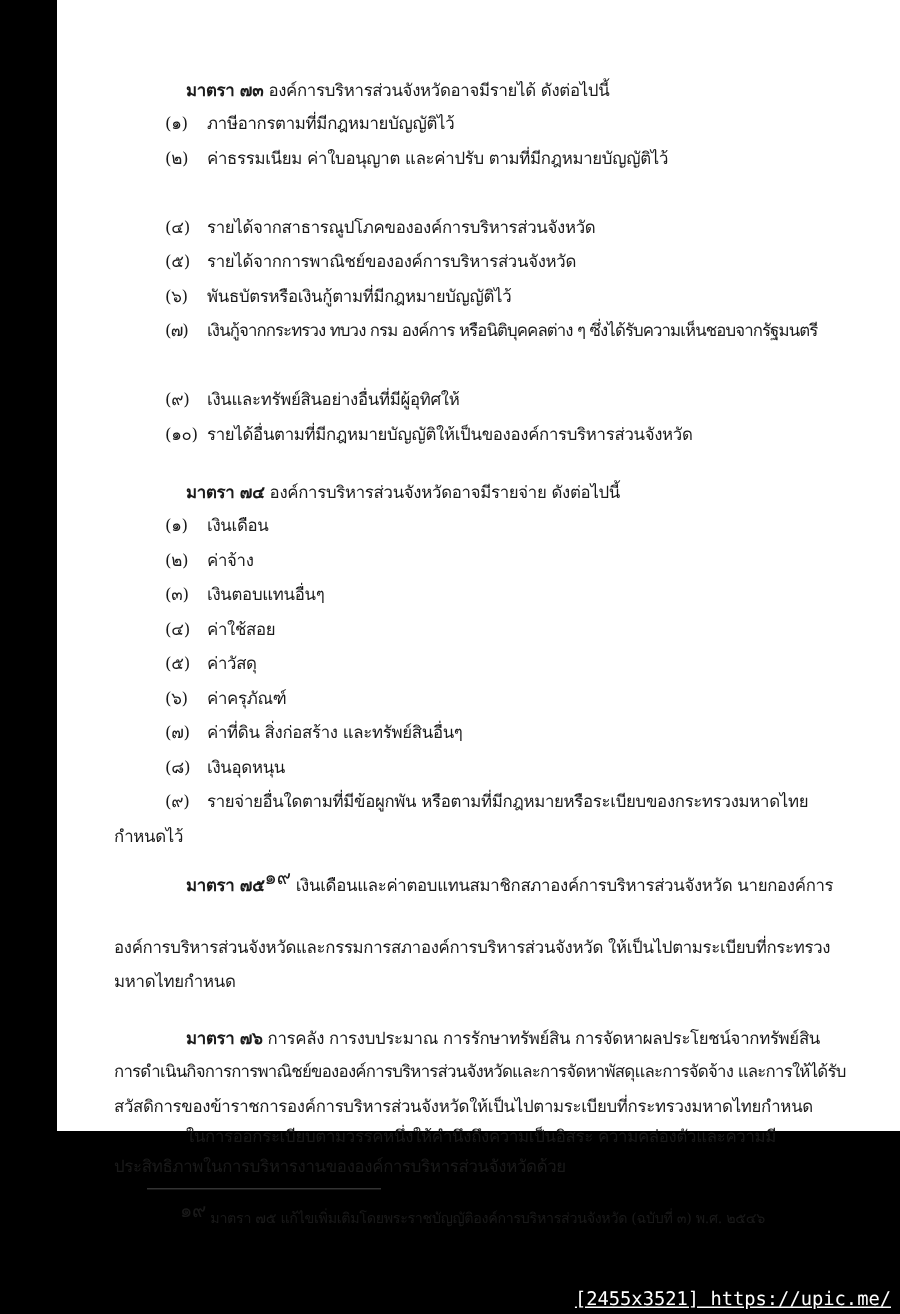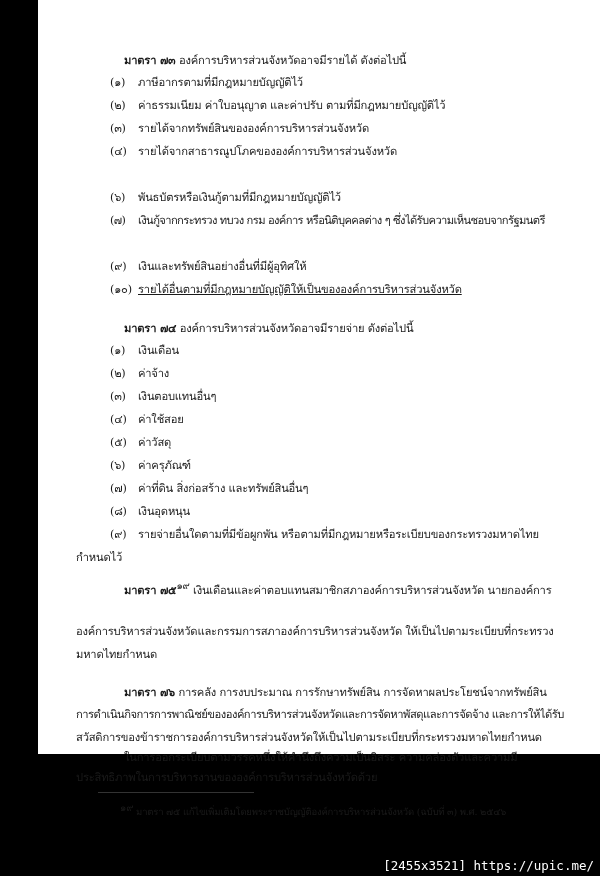--- a/index.html
+++ b/index.html
@@ -10,46 +10,46 @@
   .page {
     position: absolute; left: 2px; top: 0; width: 595px; height: 754px;
     background: #fff; color: #1a1a1a; margin-left: 36px;
   }
   .line {
     position: absolute; white-space: nowrap; font-size: 11.2px; line-height: 16px;
     letter-spacing: -0.2px;
   }
   .bold { font-weight: bold; }
   .num { display: inline-block; width: 28px; }
-  .sup { font-size: 10px; vertical-align: super; }
+  .sup { font-size: 13px; vertical-align: super; }
   .rule {
     position: absolute; left: 60px; top: 762px; width: 156px; height: 1px; background: #333;
   }
   .footnote { font-size: 9.5px; }
   .watermark {
     position: absolute; right: 6px; bottom: 2px; color: #fff;
-    font-family: "DejaVu Sans Mono", monospace; font-size: 12.5px; line-height: 16px;
+    font-family: "DejaVu Sans Mono", monospace; font-size: 12.5px; line-height: 16px; text-decoration: underline;
   }
 </style>
 </head>
 <body>
 
 <div class="page">
 
   <div class="line" style="left:86px;top:52px;">
     <span class="bold">มาตรา ๗๓</span><span> องค์การบริหารส่วนจังหวัดอาจมีรายได้ ดังต่อไปนี้</span>
   </div>
   <div class="line" style="left:72px;top:75px;"><span class="num">(๑)</span><span>ภาษีอากรตามที่มีกฎหมายบัญญัติไว้</span></div>
   <div class="line" style="left:72px;top:98px;"><span class="num">(๒)</span><span>ค่าธรรมเนียม ค่าใบอนุญาต และค่าปรับ ตามที่มีกฎหมายบัญญัติไว้</span></div>
-  <div class="line" style="left:72px;top:121px;"><span class="num">(๓)</span><span>รายได้จากทรัพย์สินขององค์การบริหารส่วนจังหวัด</span></div>
   <div class="line" style="left:72px;top:144px;"><span class="num">(๔)</span><span>รายได้จากสาธารณูปโภคขององค์การบริหารส่วนจังหวัด</span></div>
+  <div class="line" style="left:72px;top:167px;"><span class="num">(๕)</span><span>รายได้จากการพาณิชย์ขององค์การบริหารส่วนจังหวัด</span></div>
   <div class="line" style="left:72px;top:190px;"><span class="num">(๖)</span><span>พันธบัตรหรือเงินกู้ตามที่มีกฎหมายบัญญัติไว้</span></div>
   <div class="line" style="left:72px;top:213px;letter-spacing:-0.6px;"><span class="num">(๗)</span><span>เงินกู้จากกระทรวง ทบวง กรม องค์การ หรือนิติบุคคลต่าง ๆ ซึ่งได้รับความเห็นชอบจากรัฐมนตรี</span></div>
   <div class="line" style="left:72px;top:259px;"><span class="num">(๙)</span><span>เงินและทรัพย์สินอย่างอื่นที่มีผู้อุทิศให้</span></div>
-  <div class="line" style="left:72px;top:282px;text-decoration:underline;"><span class="num">(๑๐)</span><span>รายได้อื่นตามที่มีกฎหมายบัญญัติให้เป็นขององค์การบริหารส่วนจังหวัด</span></div>
+  <div class="line" style="left:72px;top:282px;"><span class="num">(๑๐)</span><span>รายได้อื่นตามที่มีกฎหมายบัญญัติให้เป็นขององค์การบริหารส่วนจังหวัด</span></div>
 
   <div class="line" style="left:86px;top:320px;">
     <span class="bold">มาตรา ๗๔</span><span>  องค์การบริหารส่วนจังหวัดอาจมีรายจ่าย ดังต่อไปนี้</span>
   </div>
   <div class="line" style="left:72px;top:343px;"><span class="num">(๑)</span><span>เงินเดือน</span></div>
   <div class="line" style="left:72px;top:366px;"><span class="num">(๒)</span><span>ค่าจ้าง</span></div>
   <div class="line" style="left:72px;top:389px;"><span class="num">(๓)</span><span>เงินตอบแทนอื่นๆ</span></div>
   <div class="line" style="left:72px;top:412px;"><span class="num">(๔)</span><span>ค่าใช้สอย</span></div>
   <div class="line" style="left:72px;top:435px;"><span class="num">(๕)</span><span>ค่าวัสดุ</span></div>
   <div class="line" style="left:72px;top:458px;"><span class="num">(๖)</span><span>ค่าครุภัณฑ์</span></div>

